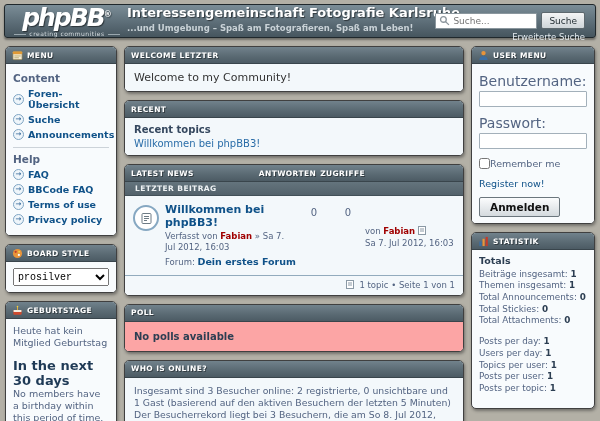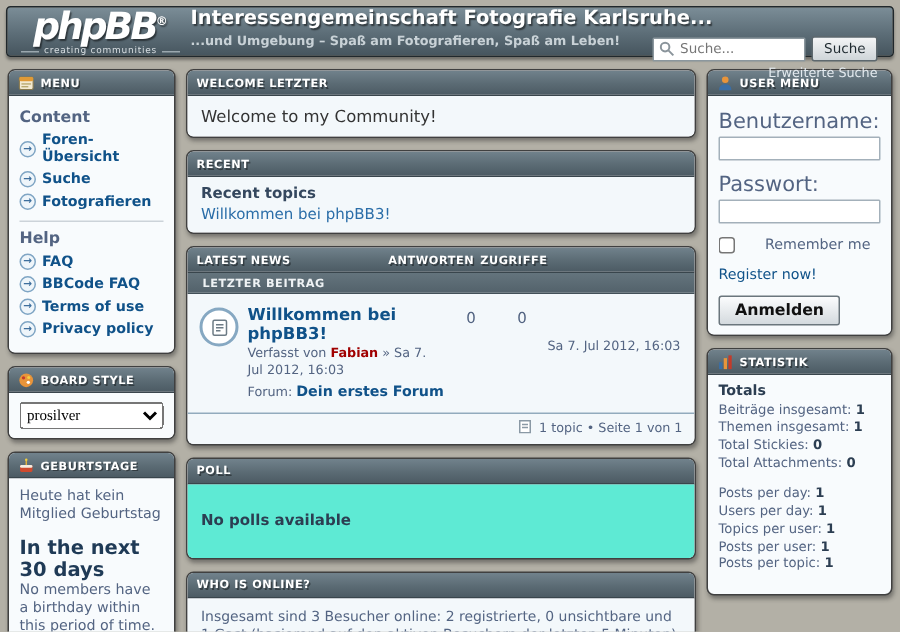--- a/index.html
+++ b/index.html
@@ -33,21 +33,21 @@
     color:#d9dfe3; font-size:6px; letter-spacing:.5px; margin-top:1px;
     display:flex; align-items:center; gap:3px; justify-content:center;
   }
   .logo-tagline::before,.logo-tagline::after { content:""; flex:0 0 12px; border-top:1px solid #9aa7ae; }
   .site-titles { margin-left:6px; }
   .site-title {
     color:#fff; font-size:13px; font-weight:bold;
     text-shadow:1px 1px 1px rgba(0,0,0,.55);
   }
   .site-subtitle { color:#c9d2d7; font-size:8.5px; font-weight:bold; margin-top:3px; }
-  .header-search { position:absolute; right:10px; top:19px; text-align:right; }
+  .header-search { position:absolute; right:10px; top:7px; text-align:right; }
   .search-row { display:flex; gap:4px; align-items:center; }
   .search-box {
     width:102px; height:16px; border:1px solid #8b979e; background:#fff;
     display:flex; align-items:center; padding:0 3px; gap:3px; border-radius:1px;
   }
   .search-box input {
     border:none; outline:none; width:100%; font-size:9px;
     font-family:"DejaVu Sans",sans-serif; color:#444; background:transparent;
   }
   .search-btn {
@@ -83,21 +83,21 @@
   .menu-link {
     display:flex; align-items:center; gap:4px; margin:4px 0;
     color:#105289; font-weight:bold; font-size:9.5px; text-decoration:none; cursor:pointer;
   }
   .arrow-ic {
     width:11px; height:11px; flex:none; border:1px solid #7fa5c4; border-radius:50%;
     color:#3e6f9d; font-size:7px; line-height:9px; text-align:center; background:#eef5fa;
   }
   .menu-divider { border:none; border-top:1px solid #ccd3d9; margin:7px 0 5px; }
 
-  select.style-select { width:100%; height:18px; font-size:10px; font-family:Liberation Serif, serif; }
+  select.style-select { width:100%; height:18px; font-size:10px; font-family:Liberation Mono, monospace; }
   .bday-line { color:#536482; font-size:9.5px; line-height:1.3; }
   .bday-head { color:#1f3a56; font-weight:bold; font-size:13px; margin-top:8px; }
 
   
   .welcome-bd { font-size:11px; color:#333; padding:7px 9px; background:#f3f8fb; }
   .recent-bd  { padding:6px 9px; background:#f3f8fb; }
   .recent-head{ font-weight:bold; color:#34475e; font-size:10px; }
   .recent-link{ color:#2a6da8; font-size:10px; text-decoration:none; cursor:pointer; display:inline-block; margin-top:3px; }
 
   .news-hd-title { flex:1; }
@@ -121,31 +121,31 @@
   .author-red { color:#a00000; font-weight:bold; cursor:pointer; }
   .forum-link { color:#105289; font-weight:bold; font-size:9.5px; text-decoration:none; cursor:pointer; }
   .news-count { width:34px; flex:none; text-align:center; color:#536482; font-size:10px; padding-top:4px; }
   .news-lastpost { width:92px; flex:none; color:#536482; font-size:8.5px; line-height:1.45; padding-top:22px; }
   .news-foot {
     background:#f3f8fb; border-top:1px solid #92abbd; padding:4px 8px 5px;
     text-align:right; color:#536482; font-size:8.5px;
   }
   .mini-doc { display:inline-block; vertical-align:-1px; margin-right:3px; }
 
-  .poll-bd { padding:19px 9px; background:#5eead4; font-weight:bold; color:#2c3e52; font-size:10px; }
+  .poll-bd { padding:9px 9px; background:#fca5a5; font-weight:bold; color:#2c3e52; font-size:10px; }
 
   .who-bd { padding:7px 9px; background:#f3f8fb; color:#536482; font-size:9.3px; line-height:1.3; }
 
   
   .um-label { color:#536482; font-size:14px; margin:3px 0 2px; display:block; }
   .um-input {
     width:100%; height:16px; border:1px solid #a3b0ba; border-radius:1px;
     font-size:10px; padding:0 3px; font-family:"DejaVu Sans",sans-serif; background:#fff;
   }
-  .remember-row { display:flex; gap:20px; margin:9px 0 7px; color:#536482; font-size:9.5px; }
+  .remember-row { display:flex; gap:0; margin:9px 0 7px; color:#536482; font-size:9.5px; }
   .remember-row input { width:11px; height:11px; }
   .register-link { color:#105289; font-size:9.5px; text-decoration:none; cursor:pointer; display:inline-block; margin:2px 0 8px; }
   .login-btn {
     display:block; padding:3px 10px; font-size:10.5px; font-weight:bold;
     font-family:"DejaVu Sans",sans-serif; color:#111;
     background:linear-gradient(#fbfcfd,#d4dade); border:1px solid #6b767d;
     border-radius:2px; cursor:pointer;
   }
 
   .stats-bd { padding:5px 7px; font-size:8.8px; color:#536482; line-height:1.22; }
@@ -200,21 +200,21 @@
         <a class="menu-link">
             <span class="arrow-ic">→</span>
             <span>Foren-Übersicht</span>
           </a>
         <a class="menu-link">
             <span class="arrow-ic">→</span>
             <span>Suche</span>
           </a>
         <a class="menu-link">
             <span class="arrow-ic">→</span>
-            <span>Fotografieren</span>
+            <span>Announcements</span>
           </a>
         <hr class="menu-divider">
         <div class="menu-heading">Help</div>
         <a class="menu-link">
             <span class="arrow-ic">→</span>
             <span>FAQ</span>
           </a>
         <a class="menu-link">
             <span class="arrow-ic">→</span>
             <span>BBCode FAQ</span>
@@ -310,20 +310,29 @@
             <span>» Sa 7. Jul 2012, 16:03</span>
           </div>
           <div class="topic-meta">
             <span>Forum:</span>
             <a class="forum-link">Dein erstes Forum</a>
           </div>
         </div>
         <div class="news-count">0</div>
         <div class="news-count">0</div>
         <div class="news-lastpost">
+          <div>
+            <span>von</span>
+            <span class="author-red">Fabian</span>
+            <svg class="mini-doc" width="8" height="9" viewBox="0 0 8 9">
+                <rect x="0.5" y="0.5" width="7" height="8" fill="#fff" stroke="#8a99a5"></rect>
+                <line x1="2" y1="3" x2="6" y2="3" stroke="#8a99a5"></line>
+                <line x1="2" y1="5" x2="6" y2="5" stroke="#8a99a5"></line>
+              </svg>
+          </div>
           <div>Sa 7. Jul 2012, 16:03</div>
         </div>
       </div>
       <div class="news-foot">
         <svg class="mini-doc" width="8" height="9" viewBox="0 0 8 9">
             <rect x="0.5" y="0.5" width="7" height="8" fill="#fff" stroke="#8a99a5"></rect>
             <line x1="2" y1="3" x2="6" y2="3" stroke="#8a99a5"></line>
             <line x1="2" y1="5" x2="6" y2="5" stroke="#8a99a5"></line>
           </svg>
         <span>1 topic • Seite 1 von 1</span>
@@ -380,20 +389,21 @@
             <rect x="1.5" y="6" width="2.4" height="5" fill="#3a6ea5"></rect>
             <rect x="4.9" y="3" width="2.4" height="8" fill="#e8943a"></rect>
             <rect x="8.3" y="1" width="2.4" height="10" fill="#c43b2a"></rect>
           </svg>
         <span>STATISTIK</span>
       </div>
       <div class="stats-bd">
         <div class="stats-head">Totals</div>
         <div class="stat-row"><span>Beiträge insgesamt:</span> <span class="stat-val">1</span></div>
         <div class="stat-row"><span>Themen insgesamt:</span> <span class="stat-val">1</span></div>
+        <div class="stat-row"><span>Total Announcements:</span> <span class="stat-val">0</span></div>
         <div class="stat-row"><span>Total Stickies:</span> <span class="stat-val">0</span></div>
         <div class="stat-row"><span>Total Attachments:</span> <span class="stat-val">0</span></div>
         <div class="stats-gap"></div>
         <div class="stat-row"><span>Posts per day:</span> <span class="stat-val">1</span></div>
         <div class="stat-row"><span>Users per day:</span> <span class="stat-val">1</span></div>
         <div class="stat-row"><span>Topics per user:</span> <span class="stat-val">1</span></div>
         <div class="stat-row"><span>Posts per user:</span> <span class="stat-val">1</span></div>
         <div class="stat-row"><span>Posts per topic:</span> <span class="stat-val">1</span></div>
         <div class="stats-gap"></div>
 

